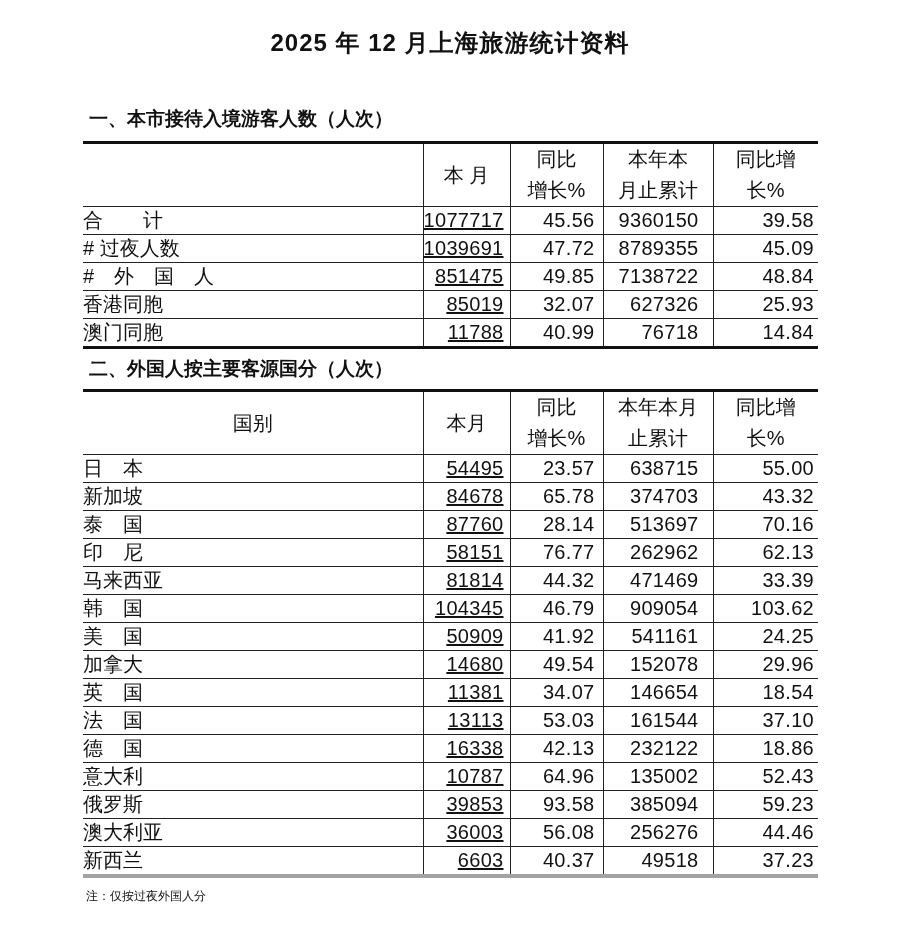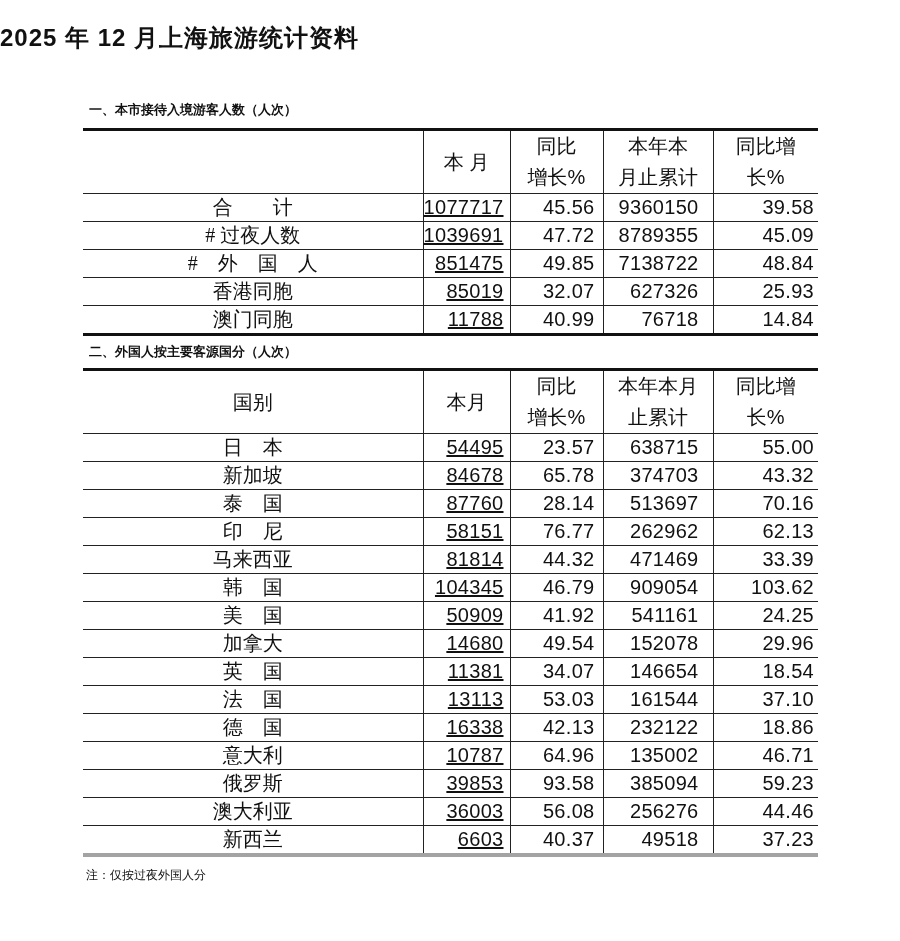--- a/index.html
+++ b/index.html
@@ -14,30 +14,31 @@
     color: #111111;
   }
   .page {
     position: relative;
     width: 900px;
     height: 941px;
     background: #ffffff;
     overflow: hidden;
   }
   .doc-title {
-    margin: 0;
+    margin: 5px;
     padding-top: 22px;
+    text-align: center;
     font-size: 24px;
     font-weight: bold;
     letter-spacing: 1px;
     color: #111;
   }
   .sec-heading {
     margin: 0;
-    font-size: 13px;
+    font-size: 19px;
     font-weight: bold;
     padding-left: 89px;
     color: #111;
   }
   .sec-heading.first {
     margin-top: 47px;
     margin-bottom: 9px;
   }
   .sec-heading.second {
     margin-top: 7px;
@@ -71,22 +72,20 @@
     white-space: pre-line;
     line-height: 1.55;
     padding: 0;
   }
   .stat-table td {
     height: 27px;
     padding: 0;
     vertical-align: middle;
   }
   .stat-table td.stub {
-    text-align: center;
-    font-family: Liberation Serif, serif;
   }
   .stat-table td.num {
     text-align: right;
     padding-right: 8px;
     letter-spacing: 0.3px;
   }
   .stat-table td.num:nth-child(2) { padding-right: 6px; text-decoration: underline; }
   .stat-table td.num:nth-child(3) { padding-right: 8px; }
   .stat-table td.num:nth-child(4) { padding-right: 14px; }
   .stat-table td.num:nth-child(5) { padding-right: 4px; }
@@ -263,21 +262,21 @@
             <td class="num">16338</td>
             <td class="num">42.13</td>
             <td class="num">232122</td>
             <td class="num">18.86</td>
           </tr>
           <tr>
             <td class="stub">意大利</td>
             <td class="num">10787</td>
             <td class="num">64.96</td>
             <td class="num">135002</td>
-            <td class="num">46.71</td>
+            <td class="num">52.43</td>
           </tr>
           <tr>
             <td class="stub">俄罗斯</td>
             <td class="num">39853</td>
             <td class="num">93.58</td>
             <td class="num">385094</td>
             <td class="num">59.23</td>
           </tr>
           <tr>
             <td class="stub">澳大利亚</td>

